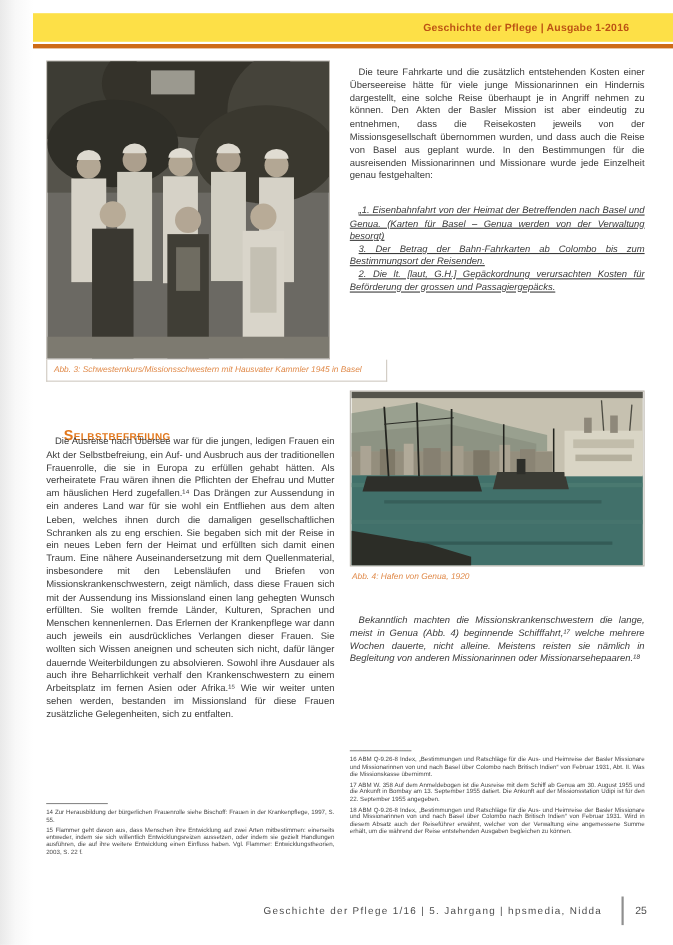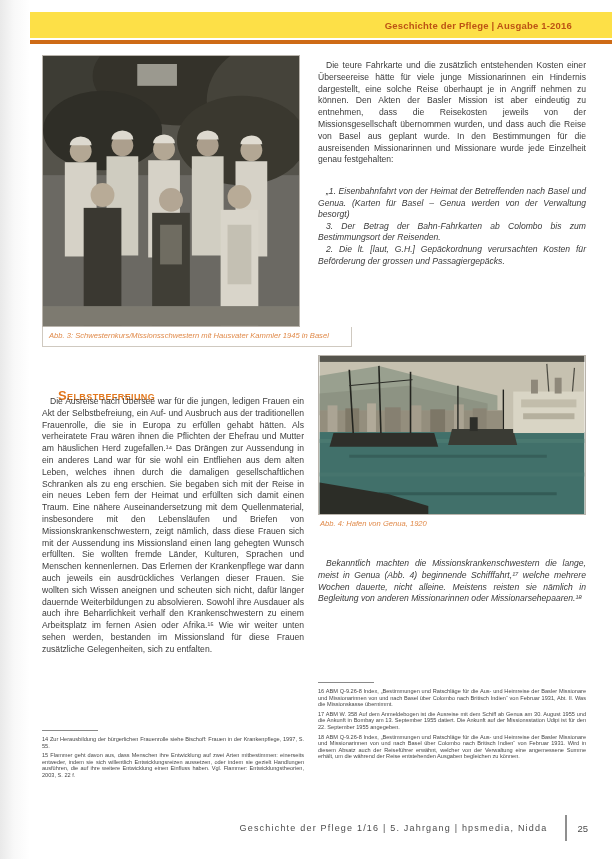--- a/index.html
+++ b/index.html
@@ -101,21 +101,21 @@
 <div class="colL fn" style="top:730px;">
   <div class="fnsep"></div>
   <p>14 Zur Herausbildung der bürgerlichen Frauenrolle siehe Bischoff: Frauen in der Krankenpflege, 1997, S. 55.</p>
   <p>15 Flammer geht davon aus, dass Menschen ihre Entwicklung auf zwei Arten mitbestimmen: einerseits entweder, indem sie sich willentlich Entwicklungsreizen aussetzen, oder indem sie gezielt Handlungen ausführen, die auf ihre weitere Entwicklung einen Einfluss haben. Vgl. Flammer: Entwicklungstheorien, 2003, S. 22 f.</p>
 </div>
 
 <div class="colR" style="top:60px;">
   <p class="body indent">Die teure Fahrkarte und die zusätzlich entstehenden Kosten einer Überseereise hätte für viele junge Missionarinnen ein Hindernis dargestellt, eine solche Reise überhaupt je in Angriff nehmen zu können. Den Akten der Basler Mission ist aber eindeutig zu entnehmen, dass die Reisekosten jeweils von der Missionsgesellschaft übernommen wurden, und dass auch die Reise von Basel aus geplant wurde. In den Bestimmungen für die ausreisenden Missionarinnen und Missionare wurde jede Einzelheit genau festgehalten:</p>
 </div>
 
-<div class="colR reg" style="top:186px;">
+<div class="colR reg" style="top:186px;text-decoration:underline;">
   <p>„1. Eisenbahnfahrt von der Heimat der Betreffenden nach Basel und Genua. (Karten für Basel – Genua werden von der Verwaltung besorgt)</p>
   <p>3. Der Betrag der Bahn-Fahrkarten ab Colombo bis zum Bestimmungsort der Reisenden.</p>
   <p>2. Die lt. [laut, G.H.] Gepäckordnung verursachten Kosten für Beförderung der grossen und Passagiergepäcks.</p>
 </div>
 
 <div class="figure" style="left:318px;top:355px;width:268px;">
   <svg class="photo" width="268" height="160" viewBox="0 0 268 160" xmlns="http://www.w3.org/2000/svg">
     <rect width="268" height="160" fill="#c6c1b0"></rect>
     <rect width="268" height="6" fill="#55544c"></rect>
     <polygon points="0,55 0,20 60,10 130,28 180,40 180,55" fill="#99a08f"></polygon>

